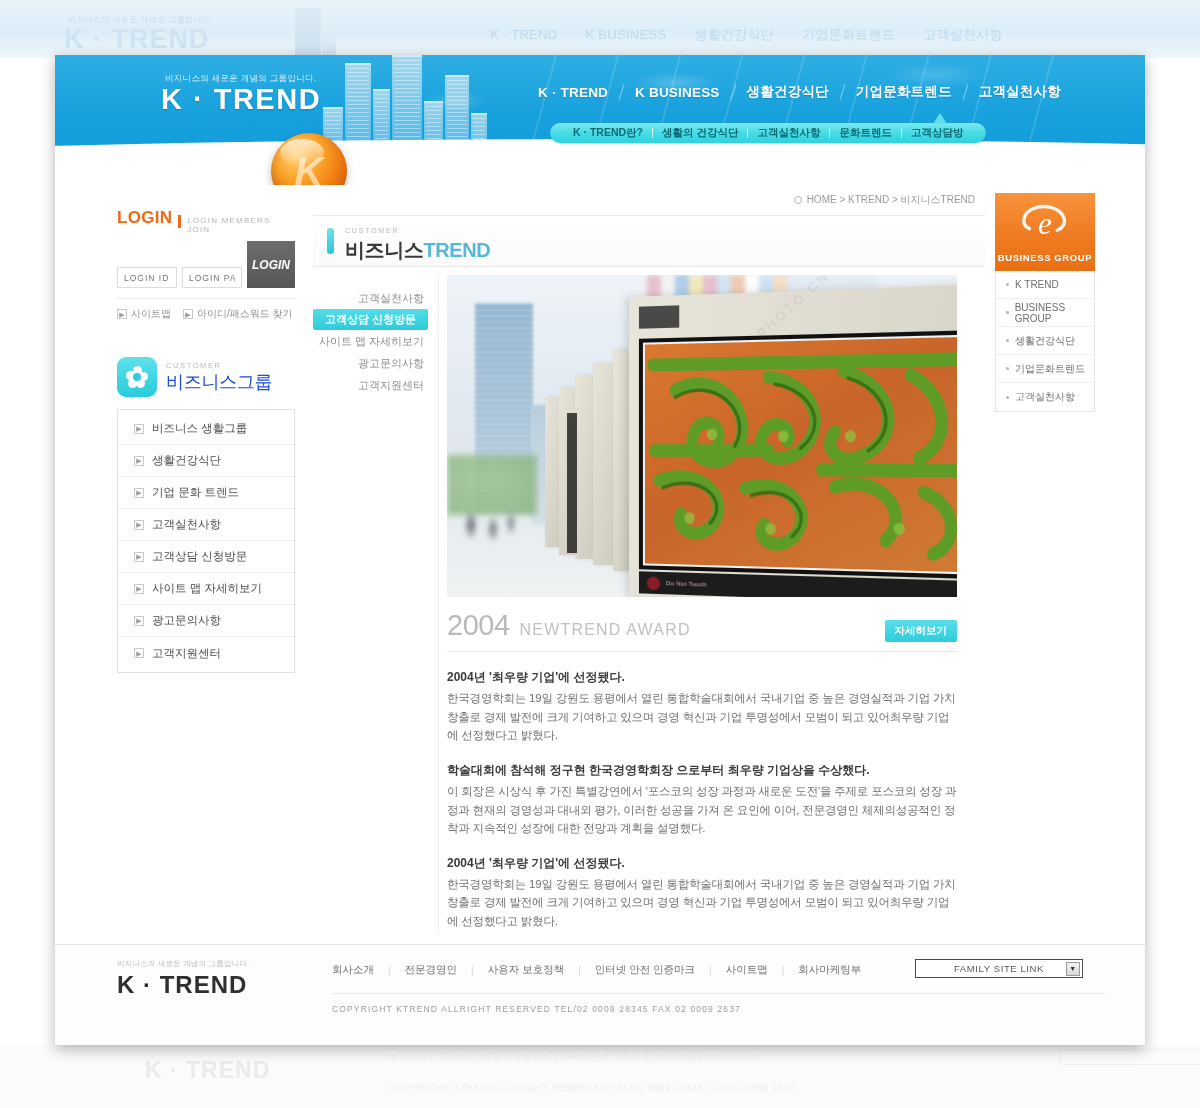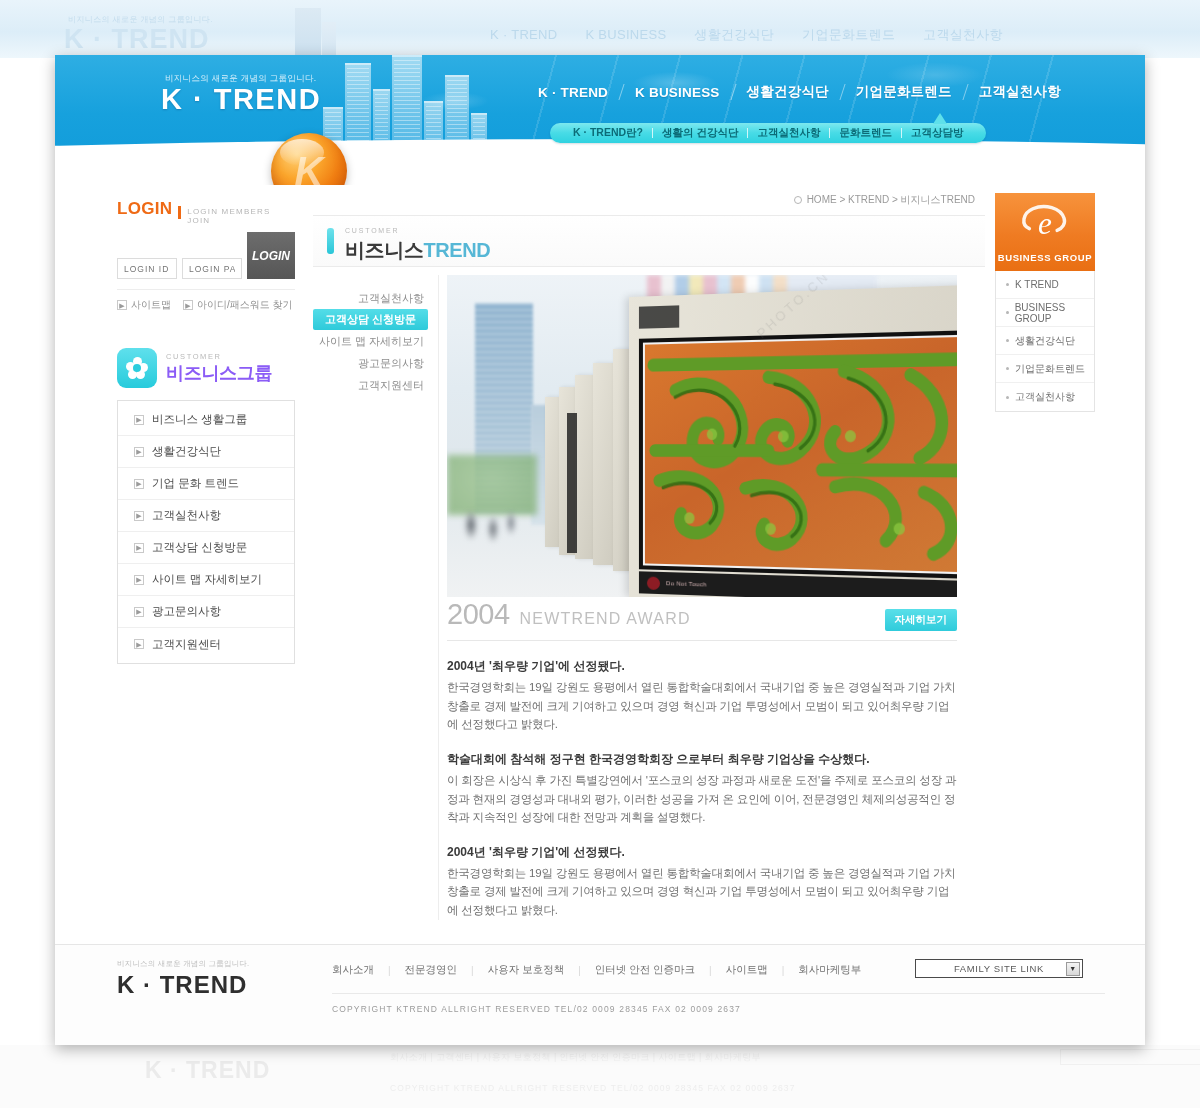--- a/index.html
+++ b/index.html
@@ -183,21 +183,21 @@
     border-bottom: 11px solid #5fe0ea;
   }
 
   
   .body-wrap {
     position: relative; width: 100%; height: 760px; background: #ffffff;
     border-bottom: 1px solid #e6e6e6;
   }
 
   
-  .leftcol { position: absolute; left: 62px; top: 14px; width: 178px; }
+  .leftcol { position: absolute; left: 62px; top: 23px; width: 178px; }
 
   .login-box { position: relative; width: 178px; }
   .login-title-row { display: flex; align-items: baseline; gap: 6px; margin-bottom: 7px; }
   .login-title { font-size: 17px; font-weight: bold; color: #ef6a15; letter-spacing: .3px; }
   .login-bar { width: 3px; height: 13px; background: #ef6a15; align-self: center; }
   .login-sub { font-size: 8px; color: #b6b6b6; letter-spacing: 1.2px; text-transform: uppercase; }
   .login-fields { display: flex; gap: 5px; }
   .login-inputs { display: flex; flex-direction: row; gap: 5px; flex: 1; align-items: flex-end; }
   .login-inputs input {
     width: 100%; height: 21px; border: 1px solid #dcdcdc; background: #fff;
@@ -236,21 +236,21 @@
   .flower i {
     position: absolute; width: 9px; height: 9px; background: #fff; border-radius: 50%;
   }
   .flower i:nth-child(1) { left: 5.5px; top: -1px; }
   .flower i:nth-child(2) { left: 12px; top: 5px; }
   .flower i:nth-child(3) { left: 9px; top: 12px; }
   .flower i:nth-child(4) { left: 1px; top: 12px; }
   .flower i:nth-child(5) { left: -1px; top: 4px; }
   .flower i:nth-child(6) { left: 5.5px; top: 5.5px; background: #2bcdde; width: 8px; height: 8px; }
   .cust-txt .c-sub { font-size: 7.5px; color: #b9b9b9; letter-spacing: 1.6px; }
-  .cust-txt .c-main { font-size: 18px; font-weight: bold; color: #8b5cf6; letter-spacing: -.3px; }
+  .cust-txt .c-main { font-size: 18px; font-weight: normal; color: #1d4ed8; letter-spacing: -.3px; }
 
   .side-menu {
     margin-top: 12px; border: 1px solid #e0e0e0; background: #fff;
     padding: 3px 0;
   }
   .side-item {
     display: flex; align-items: center; gap: 8px;
     height: 32px; padding: 0 0 0 16px;
     border-bottom: 1px solid #efefef; cursor: pointer;
   }
@@ -399,21 +399,21 @@
 
   .wm {
     position: absolute; pointer-events: none; user-select: none;
     color: rgba(120,120,120,.16); font-size: 13px; letter-spacing: 3px;
     transform: rotate(-42deg); white-space: nowrap;
   }
 
   
   .award-row {
     display: flex; align-items: flex-end; justify-content: space-between;
-    width: 510px; margin-top: 1px; padding-bottom: 9px;
+    width: 510px; margin-top: 12px; padding-bottom: 9px;
     border-bottom: 1px solid #e7e7e7;
   }
   .award-left { display: flex; align-items: baseline; gap: 10px; }
   .award-year { font-size: 29px; color: #b9b9b9; letter-spacing: -.5px; }
   .award-name { font-size: 16px; color: #c0c0c0; letter-spacing: 1.2px; }
   .more-btn {
     background: linear-gradient(180deg, #59dfe9, #2fcbdb);
     color: #ffffff; font-size: 10.5px; font-weight: bold;
     border: none; padding: 4px 10px; border-radius: 2px; cursor: pointer;
     font-family: "Liberation Sans", sans-serif;

